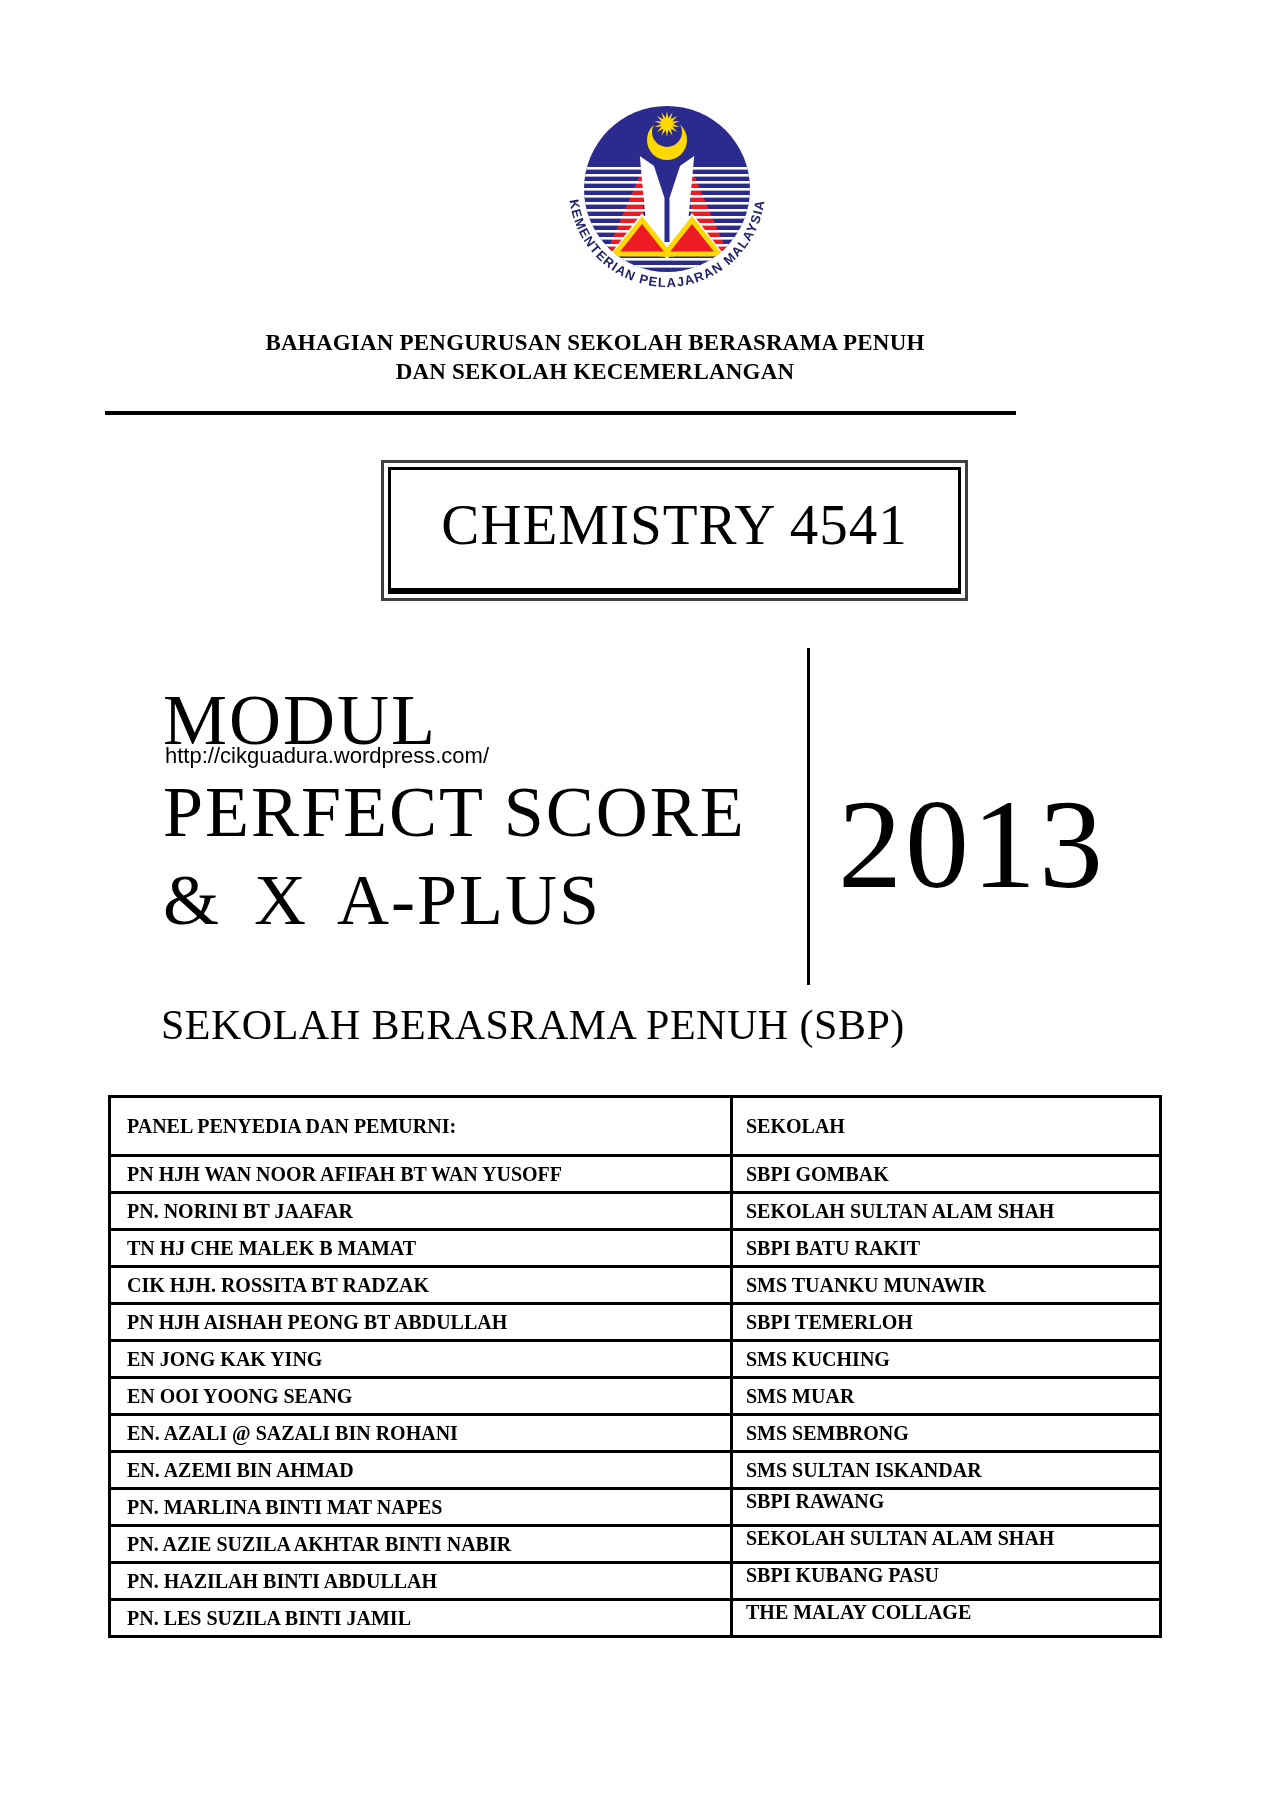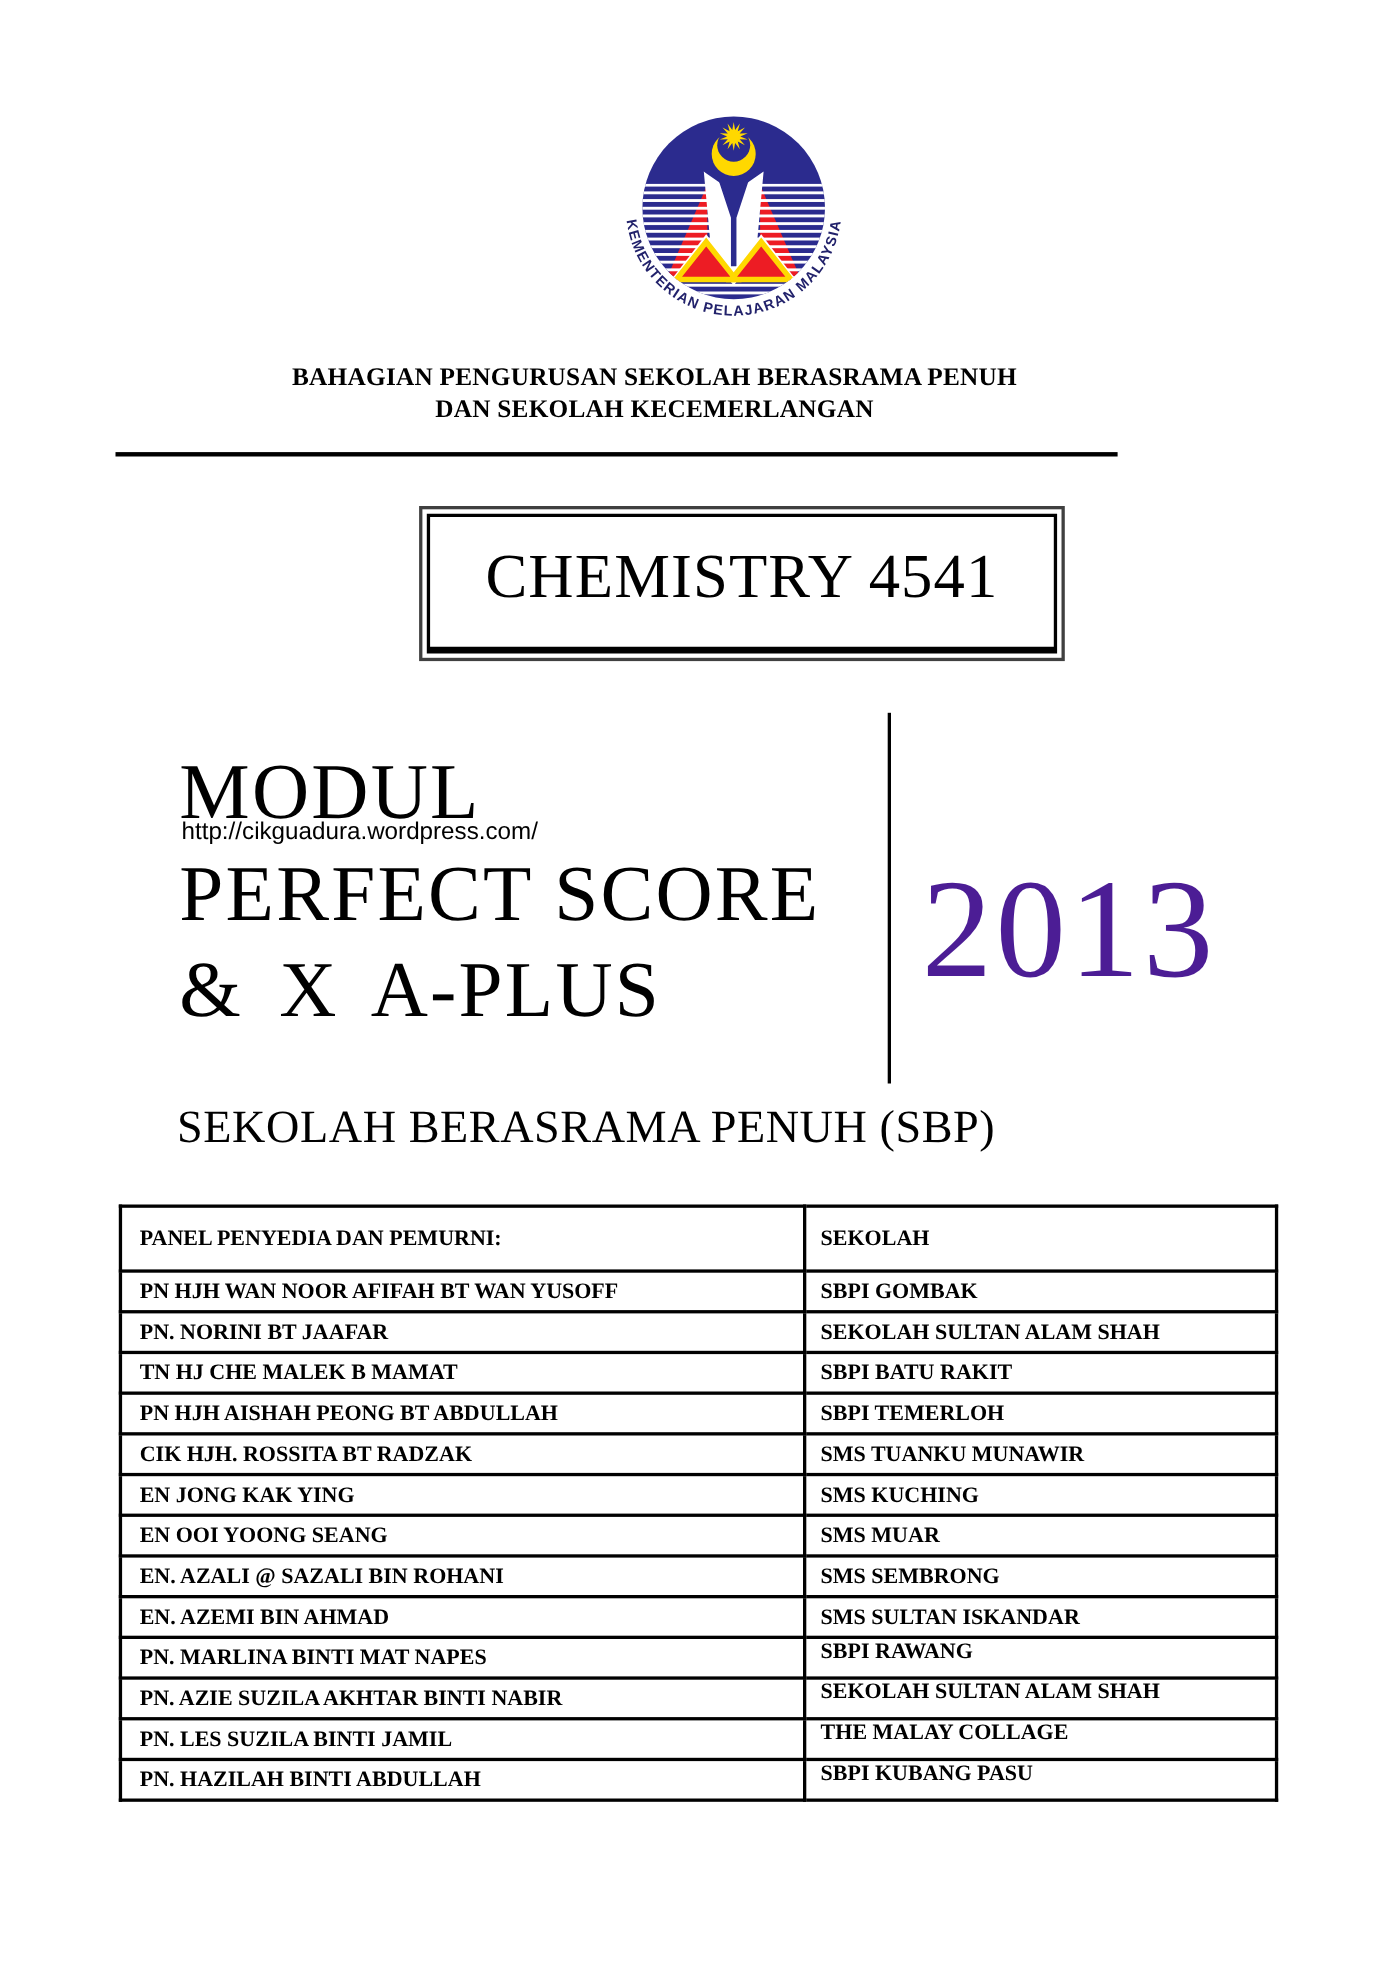--- a/index.html
+++ b/index.html
@@ -53,21 +53,21 @@
   .t-url{left:165px;top:744px;font-family:"Liberation Sans",sans-serif;font-size:22px;line-height:1.1;white-space:nowrap;}
   .t-perfect{left:163px;top:776px;font-size:72px;line-height:1;letter-spacing:2px;white-space:nowrap;}
   .t-aplus{left:163px;top:864px;font-size:72px;line-height:1;letter-spacing:2px;word-spacing:0.18em;white-space:nowrap;}
 
   .vdivider{left:807px;top:648px;width:3px;height:337px;background:#000;}
 
   .t-year{
     left:838px;top:780px;
     font-size:128px;line-height:1;
     letter-spacing:3px;
-    color:#4c1d95;
+    color:#000000;
     white-space:nowrap;
   }
 
   .t-sbp{left:161px;top:1002px;font-size:42px;line-height:1.1;letter-spacing:0.5px;white-space:nowrap;}
 
   
   .panel-table{
     left:108px;top:1095px;
     border-collapse:collapse;
     table-layout:fixed;
@@ -165,28 +165,28 @@
       </tr>
       <tr class="row">
         <td class="c-name">PN. NORINI BT JAAFAR</td>
         <td class="c-school">SEKOLAH SULTAN ALAM SHAH</td>
       </tr>
       <tr class="row">
         <td class="c-name">TN HJ  CHE MALEK B MAMAT</td>
         <td class="c-school">SBPI BATU RAKIT</td>
       </tr>
       <tr class="row">
+        <td class="c-name">CIK HJH. ROSSITA BT RADZAK</td>
+        <td class="c-school">SMS TUANKU MUNAWIR</td>
+      </tr>
+      <tr class="row">
         <td class="c-name">PN HJH AISHAH PEONG BT ABDULLAH</td>
         <td class="c-school">SBPI TEMERLOH</td>
       </tr>
       <tr class="row">
-        <td class="c-name">CIK HJH. ROSSITA BT RADZAK</td>
-        <td class="c-school">SMS TUANKU MUNAWIR</td>
-      </tr>
-      <tr class="row">
         <td class="c-name">EN JONG KAK YING</td>
         <td class="c-school">SMS KUCHING</td>
       </tr>
       <tr class="row">
         <td class="c-name">EN OOI YOONG SEANG</td>
         <td class="c-school">SMS MUAR</td>
       </tr>
       <tr class="row">
         <td class="c-name">EN. AZALI @ SAZALI BIN ROHANI</td>
         <td class="c-school">SMS SEMBRONG</td>
@@ -197,23 +197,23 @@
       </tr>
       <tr class="row">
         <td class="c-name">PN.  MARLINA BINTI MAT NAPES</td>
         <td class="c-school top">SBPI RAWANG</td>
       </tr>
       <tr class="row">
         <td class="c-name">PN. AZIE SUZILA AKHTAR BINTI NABIR</td>
         <td class="c-school top">SEKOLAH SULTAN ALAM SHAH</td>
       </tr>
       <tr class="row">
+        <td class="c-name">PN. HAZILAH BINTI ABDULLAH</td>
+        <td class="c-school top">SBPI KUBANG PASU</td>
+      </tr>
+      <tr class="row">
         <td class="c-name">PN. LES SUZILA BINTI JAMIL</td>
         <td class="c-school top">THE MALAY COLLAGE</td>
       </tr>
-      <tr class="row">
-        <td class="c-name">PN. HAZILAH BINTI ABDULLAH</td>
-        <td class="c-school top">SBPI KUBANG PASU</td>
-      </tr>
     </tbody>
   </table>
 
 </div>
 
 </body></html>

